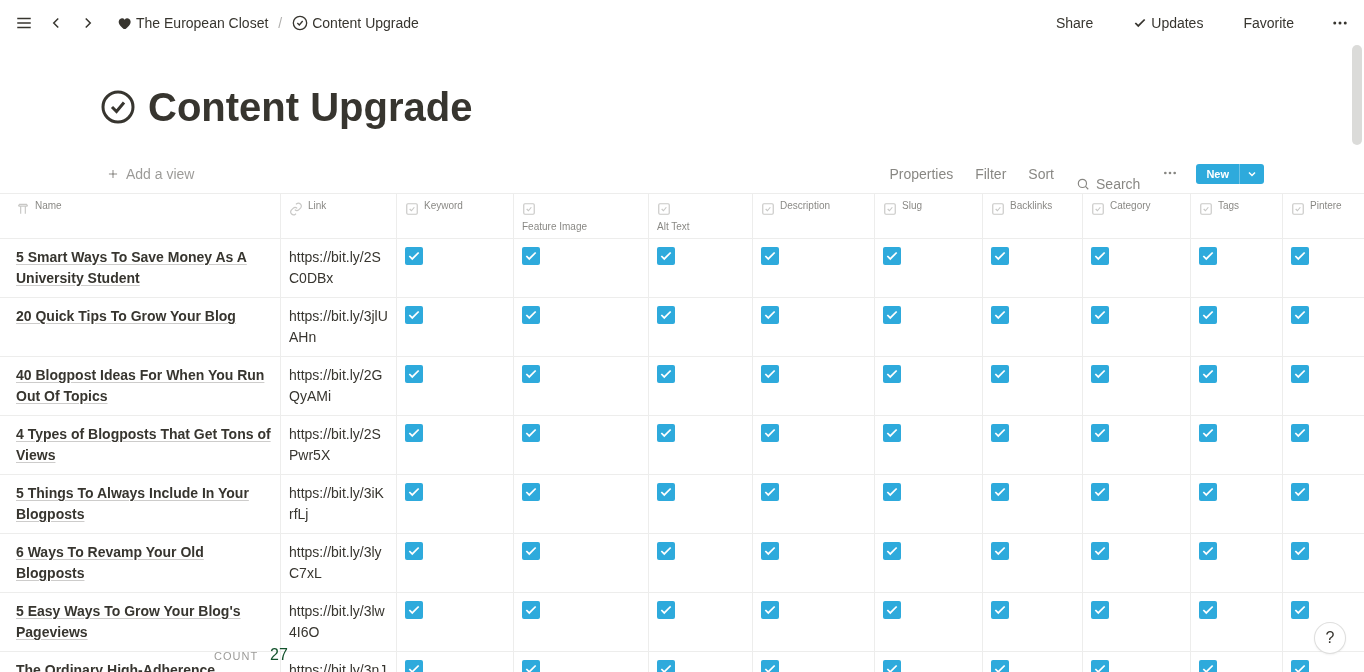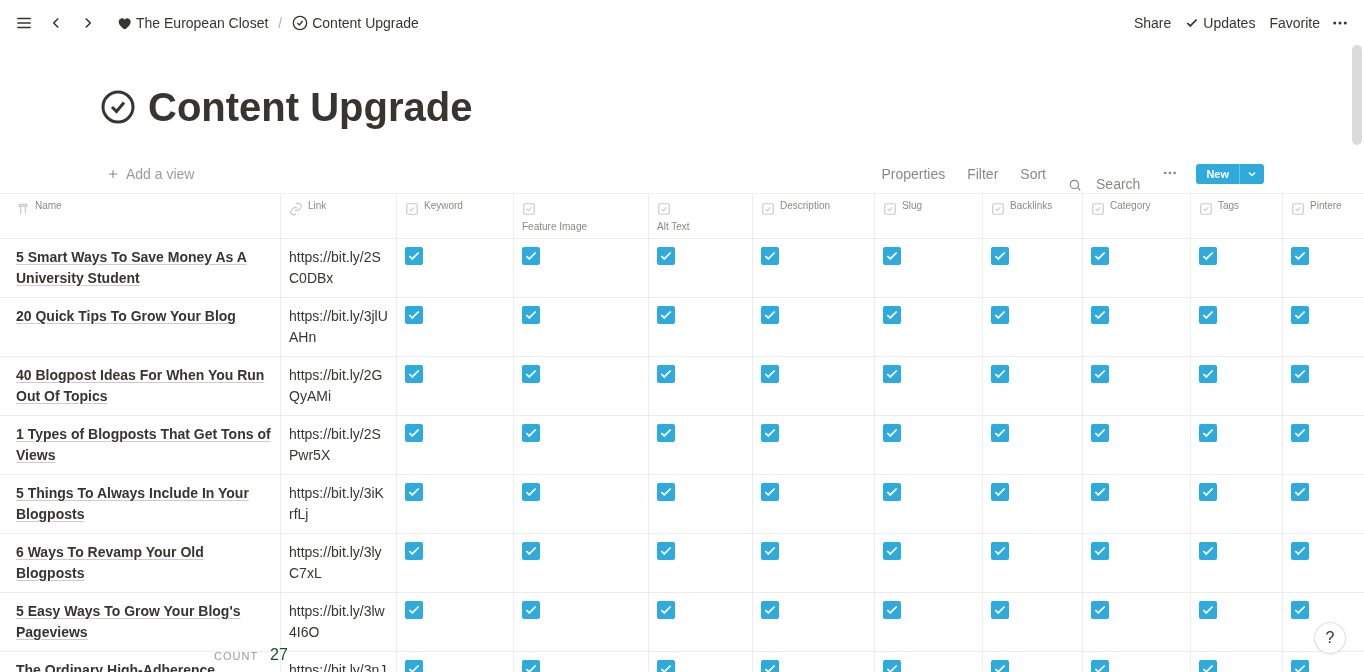--- a/index.html
+++ b/index.html
@@ -1,40 +1,40 @@
 <!DOCTYPE html>
 <html><head>
   <meta charset="utf-8">
   <style>
     * { box-sizing: border-box; margin: 0; padding: 0; }
     body { font-family: -apple-system, BlinkMacSystemFont, "Segoe UI", Helvetica, Arial, sans-serif; color: #37352f; font-size: 14px; background: #fff; width: 1364px; height: 672px; overflow: hidden; position: relative; }
     
     
     .topbar { height: 45px; display: flex; align-items: center; padding: 0 12px; }
     .topbar-left { display: flex; align-items: center; gap: 8px; flex: 1; }
-    .topbar-right { display: flex; align-items: center; gap: 2px; }
+    .topbar-right { display: flex; align-items: center; gap: 28px; }
     .icon-btn { display: inline-flex; align-items: center; justify-content: center; width: 24px; height: 24px; border-radius: 3px; cursor: pointer; color: #37352f; }
     .breadcrumb { display: flex; align-items: center; gap: 6px; margin-left: 4px; }
     .bc-seg { display: flex; align-items: center; gap: 4px; padding: 2px 4px; border-radius: 3px; cursor: pointer; color: #37352f; }
     .bc-sep { color: rgba(55,53,47,0.4); }
     .top-link { color: #37352f; cursor: pointer; padding: 4px 6px; border-radius: 3px; }
     .upd { display: flex; align-items: center; gap: 4px; }
 
     
     .content { padding: 38px 0 0 0; }
     .title-row { display: flex; align-items: center; gap: 12px; padding-left: 100px; }
     .title-icon { width: 36px; height: 36px; }
     .page-title { font-size: 40px; font-weight: 700; line-height: 1.2; }
 
     
     .db-toolbar { display: flex; align-items: center; margin-top: 30px; padding: 0 100px 6px; height: 32px; }
     .add-view { display: flex; align-items: center; gap: 6px; color: rgba(55,53,47,0.5); cursor: pointer; padding: 2px 6px; border-radius: 3px; }
     .db-toolbar-right { margin-left: auto; display: flex; align-items: center; gap: 14px; color: rgba(55,53,47,0.6); }
     .tb-item { cursor: pointer; padding: 2px 4px; border-radius: 3px; }
-    .search-tb { display: flex; align-items: flex-end; gap: 14px; margin-top: 20px; }
+    .search-tb { display: flex; align-items: center; gap: 6px; margin-top: 20px; }
     .new-btn-wrap { display: flex; align-items: stretch; }
     .new-btn { background: #2eaadc; color: #fff; font-weight: 600; padding: 4px 10px; border-radius: 3px 0 0 3px; cursor: pointer; font-size: 11px; }
     .new-btn-caret { background: #2eaadc; color: #fff; padding: 4px 6px; border-radius: 0 3px 3px 0; border-left: 1px solid rgba(255,255,255,0.3); cursor: pointer; display: flex; align-items: center; }
 
     
     .db-table { border-top: 1px solid rgba(55,53,47,0.09); }
     .db-row { display: flex; border-bottom: 1px solid rgba(55,53,47,0.09); }
     .db-header .cell { color: rgba(55,53,47,0.6); font-size: 10px; }
     .cell { padding: 6px 8px; display: flex; align-items: flex-start; gap: 5px; border-right: 1px solid rgba(55,53,47,0.09); min-height: 32px; }
     .cell .hdr-icon { width: 14px; height: 14px; opacity: .45; flex-shrink: 0; margin-top: 2px; }
@@ -446,21 +446,21 @@
           </div>
           <div class="cell col-chk-pin chk-cell">
             <span class="chk">
               <svg viewBox="0 0 24 24" fill="none" stroke="currentColor" stroke-width="3">
                 <polyline points="20 6 9 17 4 12"></polyline>
               </svg>
             </span>
           </div>
         </div>
         <div class="db-row">
-          <div class="cell col-name">1 Types of Blogposts That Get Tons of Views</div>
+          <div class="cell col-name">4 Types of Blogposts That Get Tons of Views</div>
           <div class="cell col-link">https://bit.ly/2SPwr5X</div>
           <div class="cell col-chk chk-cell">
             <span class="chk">
               <svg viewBox="0 0 24 24" fill="none" stroke="currentColor" stroke-width="3">
                 <polyline points="20 6 9 17 4 12"></polyline>
               </svg>
             </span>
           </div>
           <div class="cell col-chk-feature chk-cell">
             <span class="chk">

